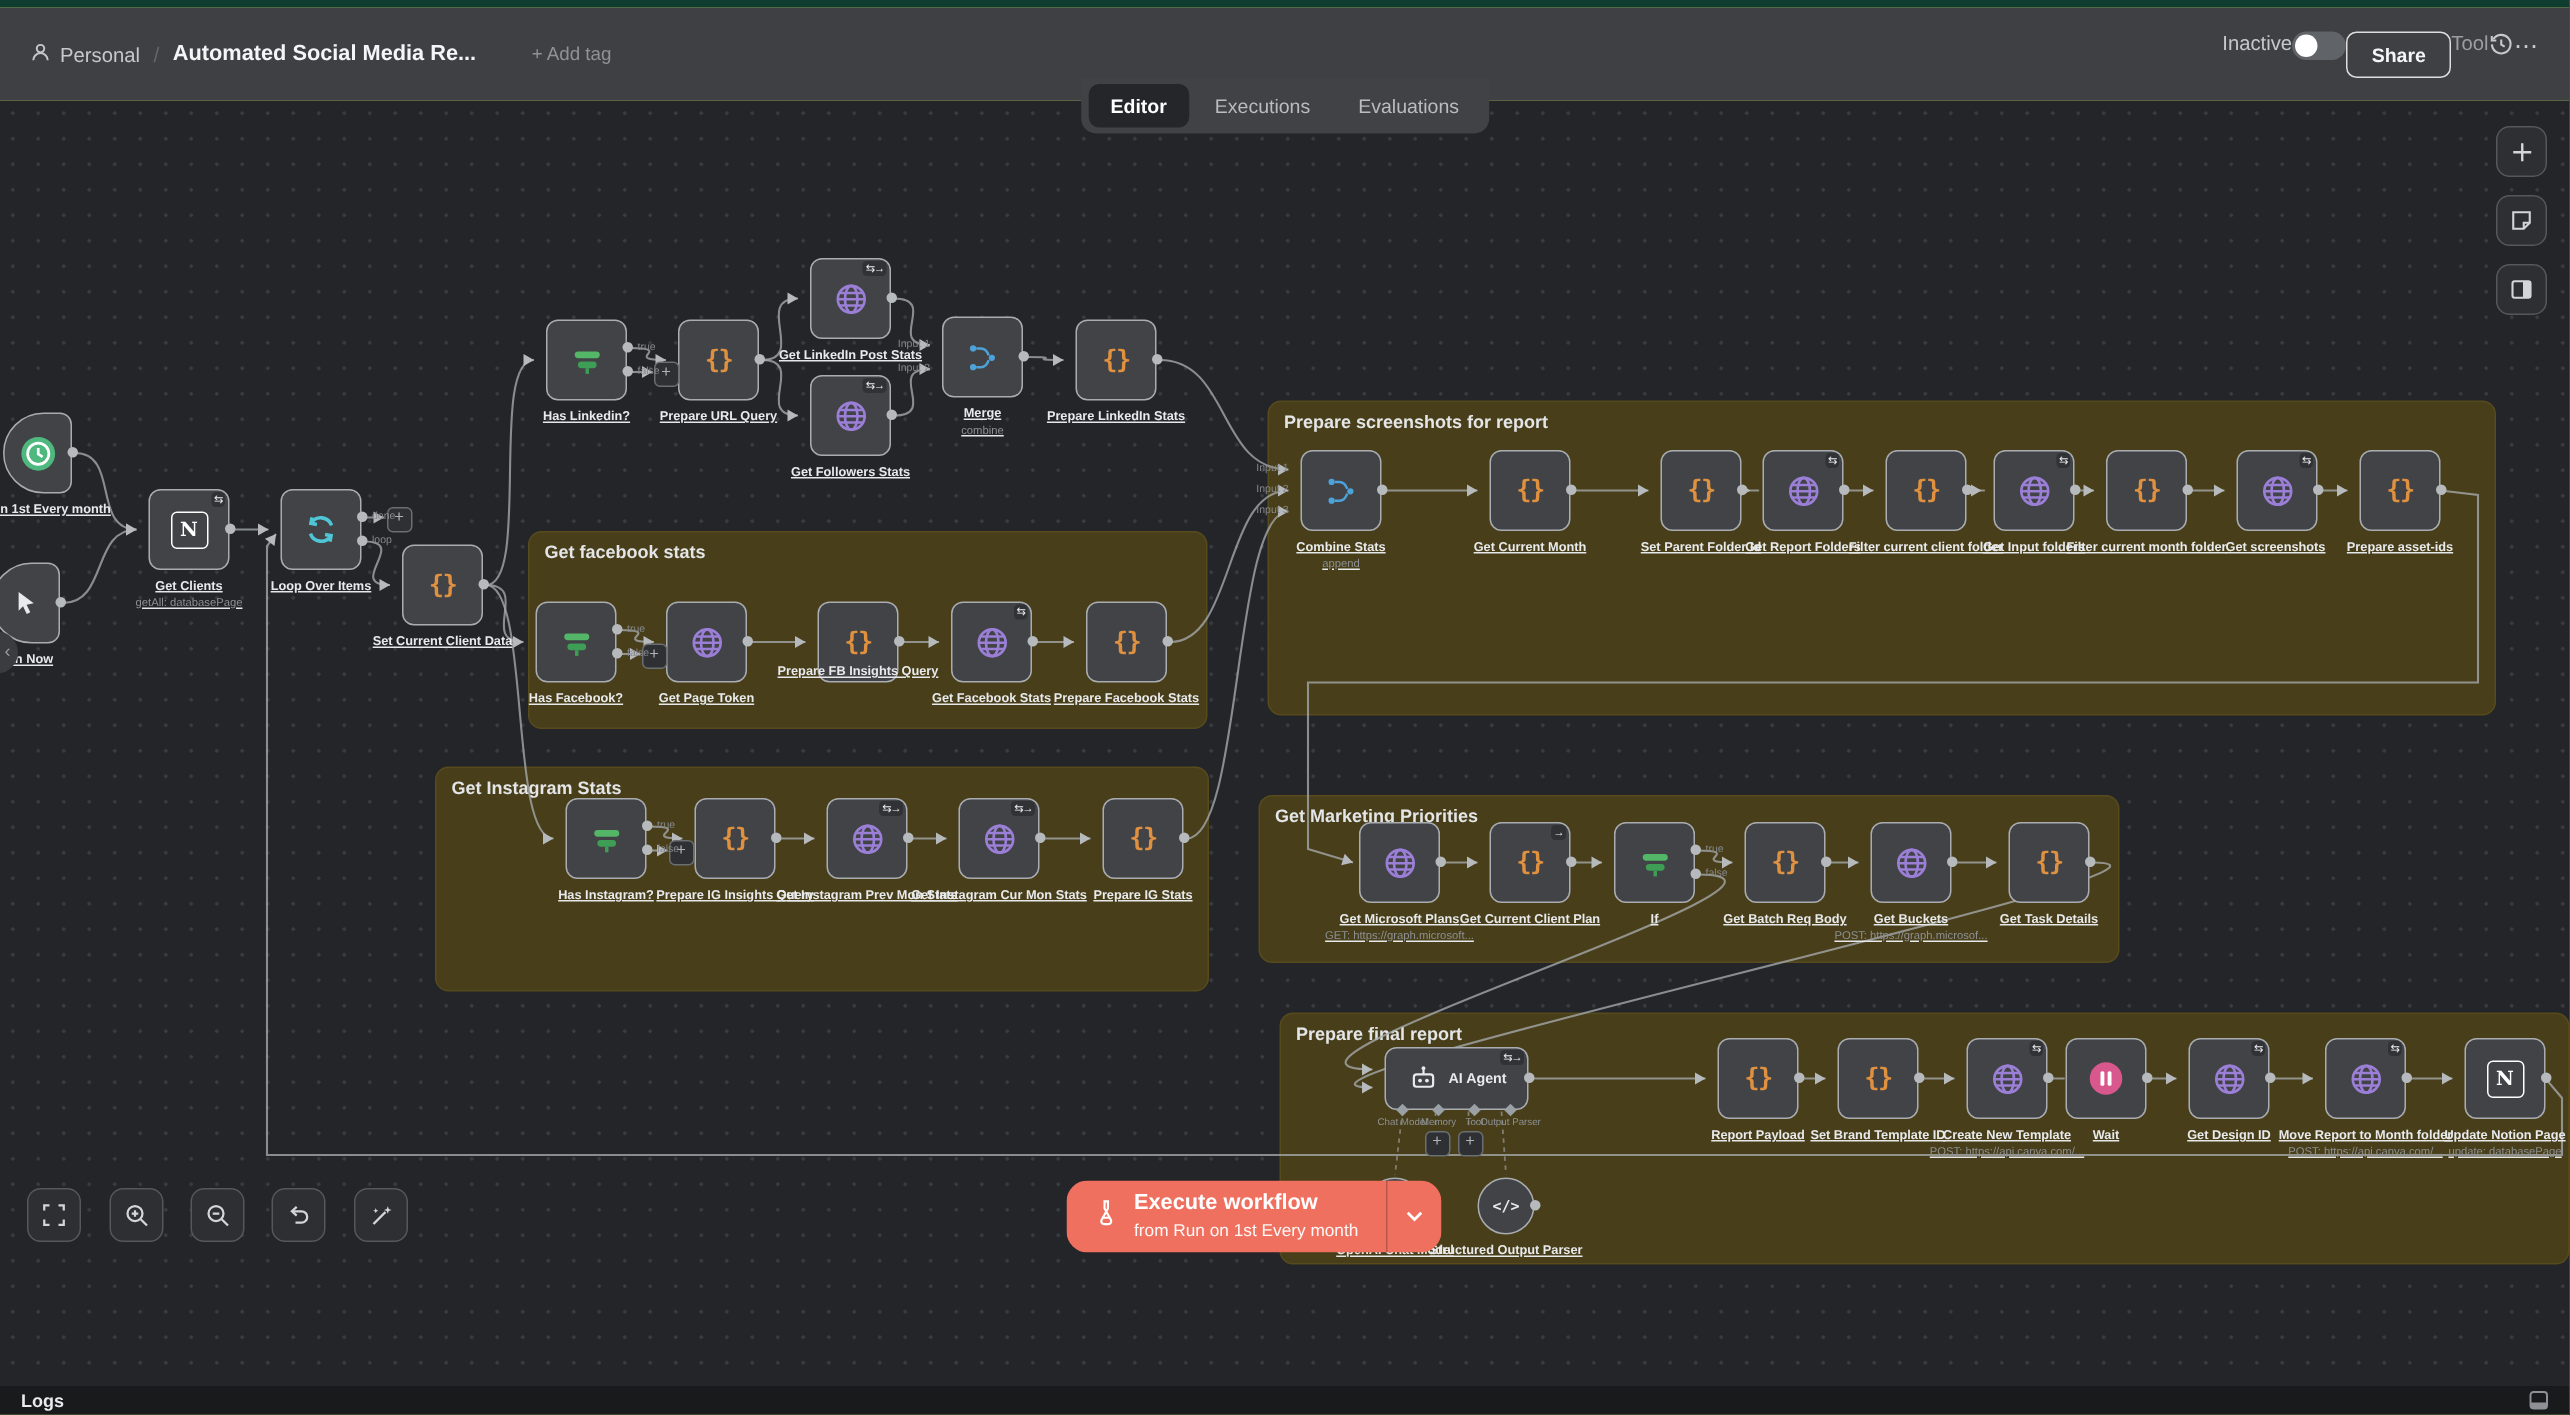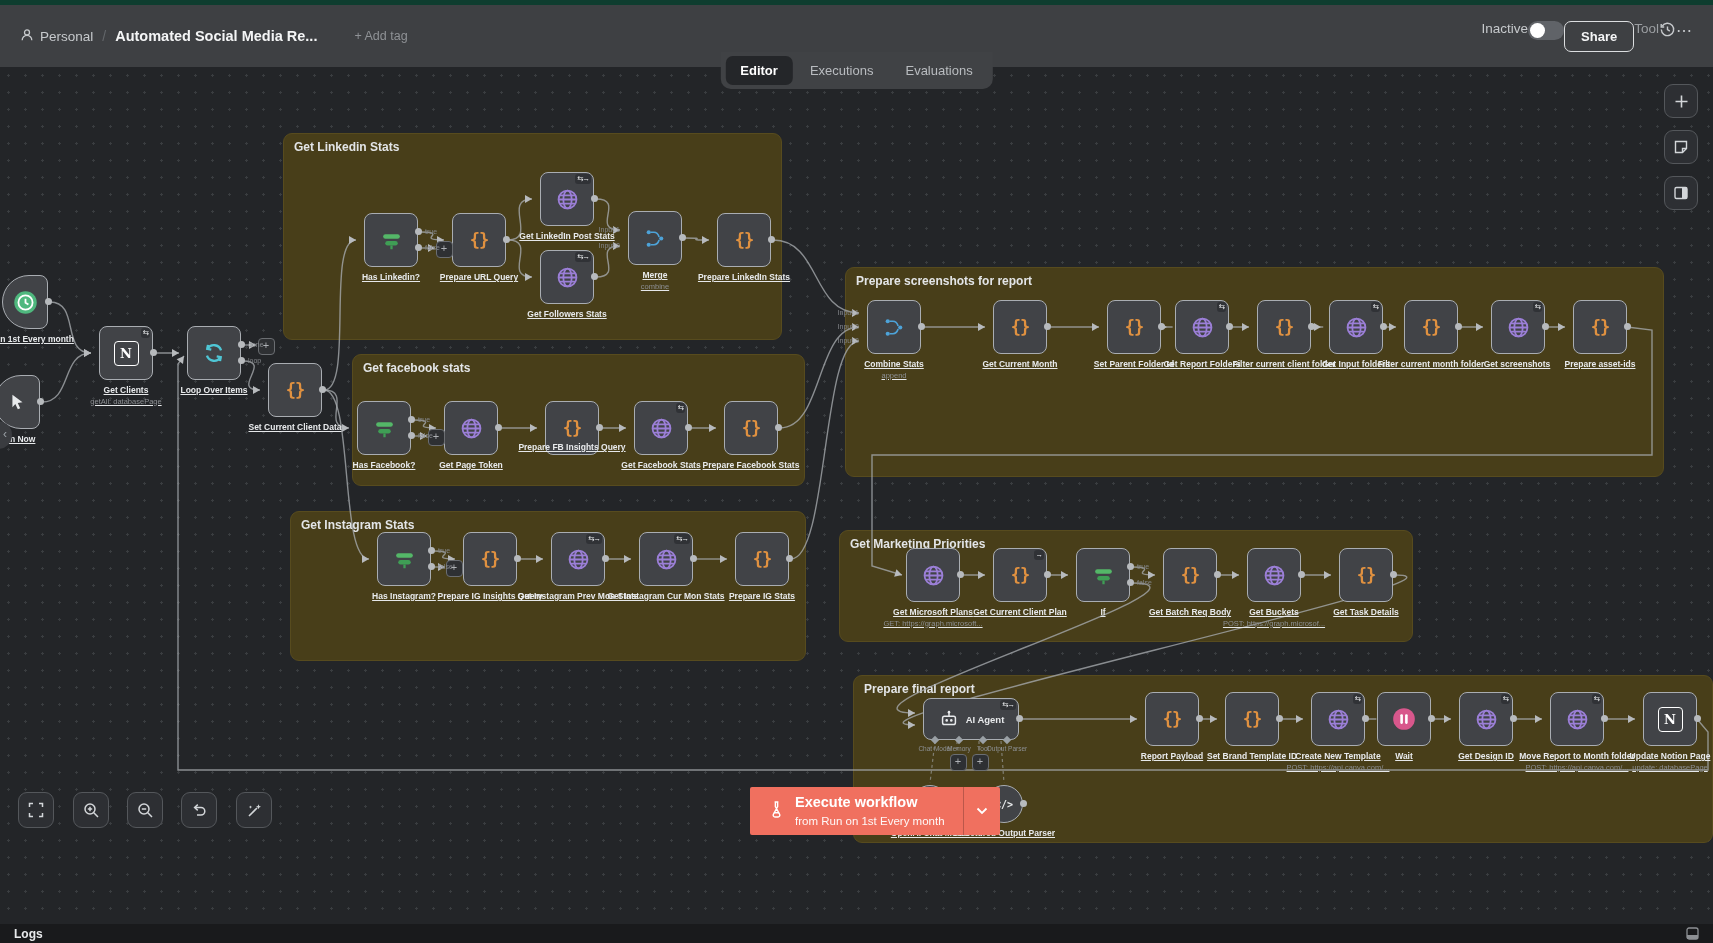--- a/index.html
+++ b/index.html
@@ -44,21 +44,21 @@
   .code-ic{font-size:17px;font-weight:700;color:#e09140;letter-spacing:-1px;font-family:"DejaVu Sans Mono",monospace;}
   .sop-ic{font-size:10px;font-weight:700;color:#e8eaec;font-family:"DejaVu Sans Mono",monospace;}
   .wide-label{font-size:9.5px;font-weight:700;color:#e8eaec;}
   .plusbox{position:absolute;width:15px;height:15px;border-radius:4px;background:#2e3033;border:1px solid #6b6e72;
            color:#aeb1b5;font-size:11px;line-height:13px;text-align:center;z-index:5;}
   .portsq{position:absolute;width:6px;height:6px;background:#9aa0a5;transform:rotate(45deg);z-index:6;}
   .portlbl{position:absolute;font-size:6.5px;color:#8d9094;z-index:6;width:44px;text-align:center;}
   
   .sq-btn{position:absolute;width:36px;height:36px;border-radius:9px;background:#2d2f33;border:1px solid #54575b;
           display:flex;align-items:center;justify-content:center;color:#d3d6d9;z-index:20;box-sizing:border-box;}
-  #execute{position:absolute;left:750px;top:787px;height:48px;display:flex;border-radius:2px;overflow:hidden;z-index:25;}
+  #execute{position:absolute;left:711px;top:787px;height:48px;display:flex;border-radius:14px;overflow:hidden;z-index:25;}
   #execute .main{background:#f0705f;display:flex;align-items:center;gap:10px;padding:0 18px;}
   #execute .etitle{font-size:14.5px;font-weight:700;color:#fff;line-height:1.25;}
   #execute .esub{font-size:11.5px;color:rgba(255,255,255,.95);line-height:1.2;}
   #execute .chev{background:#f0705f;border-left:1px solid rgba(0,0,0,.22);width:36px;display:flex;
                  align-items:center;justify-content:center;color:#fff;}
   #lognotch{position:absolute;left:-2px;top:421px;width:14px;height:28px;background:#3a3c40;
             border-radius:0 14px 14px 0;color:#9aa0a5;font-size:12px;line-height:27px;text-align:center;z-index:20;}
   
   #logsbar{position:absolute;left:0;top:924px;width:100%;height:19px;background:#191a1c;display:flex;
            align-items:center;padding:0 14px;box-sizing:border-box;z-index:30;}
@@ -104,23 +104,20 @@
     </div>
   </div>
 
   <div id="tabbar">
     <span class="tab active">Editor</span>
     <span class="tab">Executions</span>
     <span class="tab">Evaluations</span>
   </div>
 
   <div id="canvas">
-      <div class="group" style="left: 283px; top: 66px; width: 499px; height: 207px;">
-        <span class="gtitle">Get Linkedin Stats</span>
-      </div>
       <div class="group" style="left: 352px; top: 287px; width: 453px; height: 132px;">
         <span class="gtitle">Get facebook stats</span>
       </div>
       <div class="group" style="left: 290px; top: 444px; width: 516px; height: 150px;">
         <span class="gtitle">Get Instagram Stats</span>
       </div>
       <div class="group" style="left: 845px; top: 200px; width: 819px; height: 210px;">
         <span class="gtitle">Prepare screenshots for report</span>
       </div>
       <div class="group" style="left: 839px; top: 463px; width: 574px; height: 112px;">

